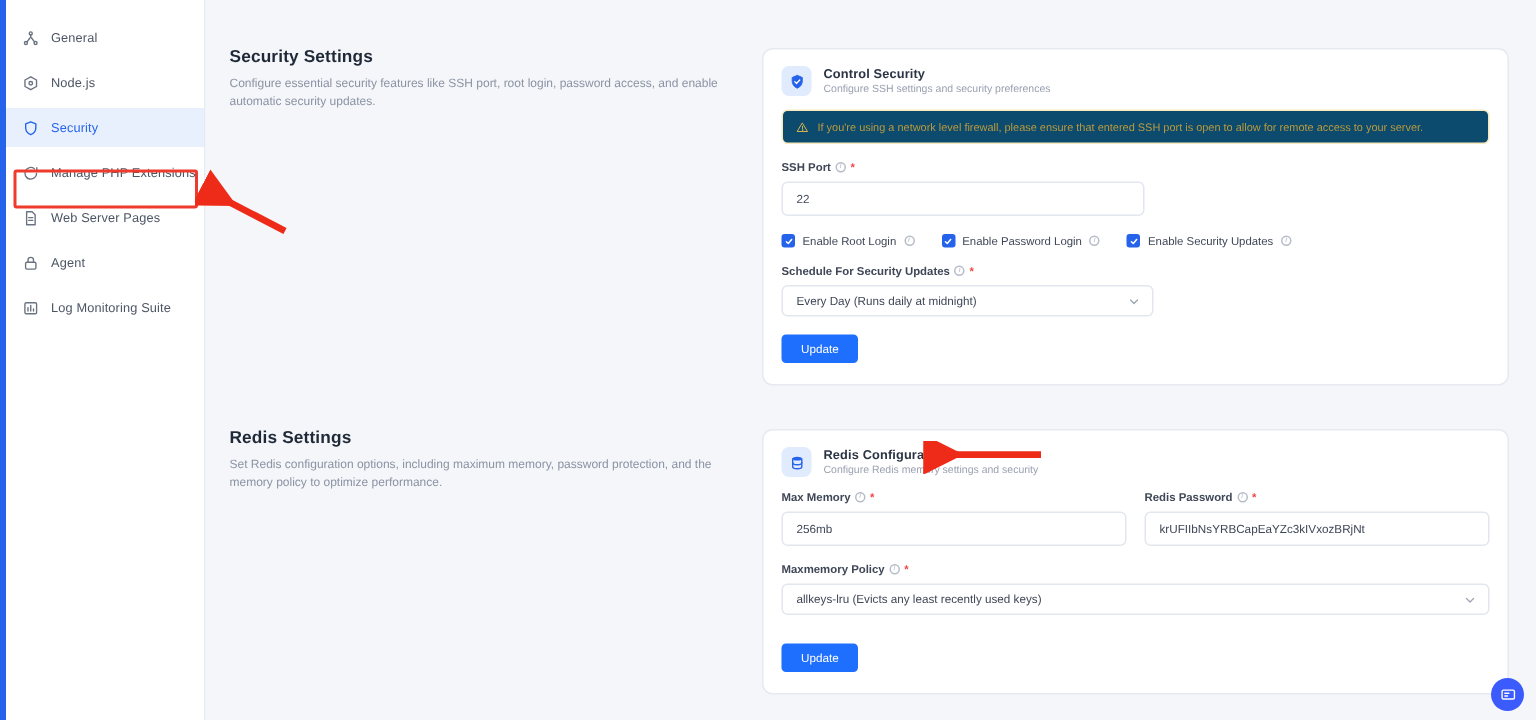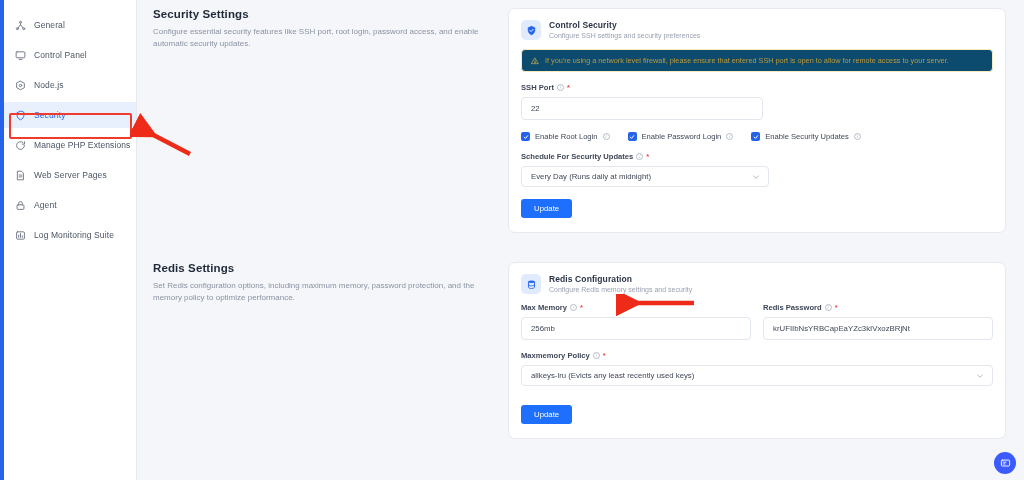--- a/index.html
+++ b/index.html
@@ -142,29 +142,20 @@
         <svg viewBox="0 0 24 24" fill="none" stroke="currentColor" stroke-width="2" stroke-linecap="round" stroke-linejoin="round">
             <circle cx="12" cy="5" r="2.2"></circle>
             <circle cx="5" cy="19" r="2.2"></circle>
             <circle cx="19" cy="19" r="2.2"></circle>
             <path d="M12 7.2v3.3M6.6 17.2 10.8 11.6M17.4 17.2 13.2 11.6"></path>
           </svg>
       </span>
       <span>General</span>
     </div>
 
-    <div class="nav-item" style="margin-bottom:4px;">
-      <span class="nav-ico">
-        <svg viewBox="0 0 24 24" fill="none" stroke="currentColor" stroke-width="2" stroke-linecap="round" stroke-linejoin="round">
-            <rect x="2.5" y="4" width="19" height="13" rx="2"></rect>
-            <line x1="9" y1="20.5" x2="15" y2="20.5"></line>
-          </svg>
-      </span>
-      <span>Control Panel</span>
-    </div>
 
     <div class="nav-item" style="margin-bottom:4px;">
       <span class="nav-ico">
         <svg viewBox="0 0 24 24" fill="none" stroke="currentColor" stroke-width="2" stroke-linecap="round" stroke-linejoin="round">
             <path d="M12 2.6 20.4 7.3v9.4L12 21.4 3.6 16.7V7.3z"></path>
             <circle cx="12" cy="12" r="2.6"></circle>
           </svg>
       </span>
       <span>Node.js</span>
     </div>
@@ -219,21 +210,21 @@
           </svg>
       </span>
       <span>Log Monitoring Suite</span>
     </div>
 
     <div class="hl-box"></div>
   </nav>
 
   <div class="main">
 
-    <div class="section" style="padding-top:8px;">
+    <div class="section" style="padding-top:32px;">
       <div class="sec-left">
         <div class="sec-title">Security Settings</div>
         <div class="sec-desc">Configure essential security features like SSH port, root login, password access, and enable automatic security updates.</div>
       </div>
 
       <div class="card">
         <div class="card-head">
           <span class="card-badge">
             <svg viewBox="0 0 24 24" fill="#2563eb" stroke="#2563eb" stroke-width="1.2" stroke-linejoin="round">
                 <path d="M12 2.6 4.6 5.8v5.4c0 4.7 3.1 8.5 7.4 10.2 4.3-1.7 7.4-5.5 7.4-10.2V5.8z"></path>

